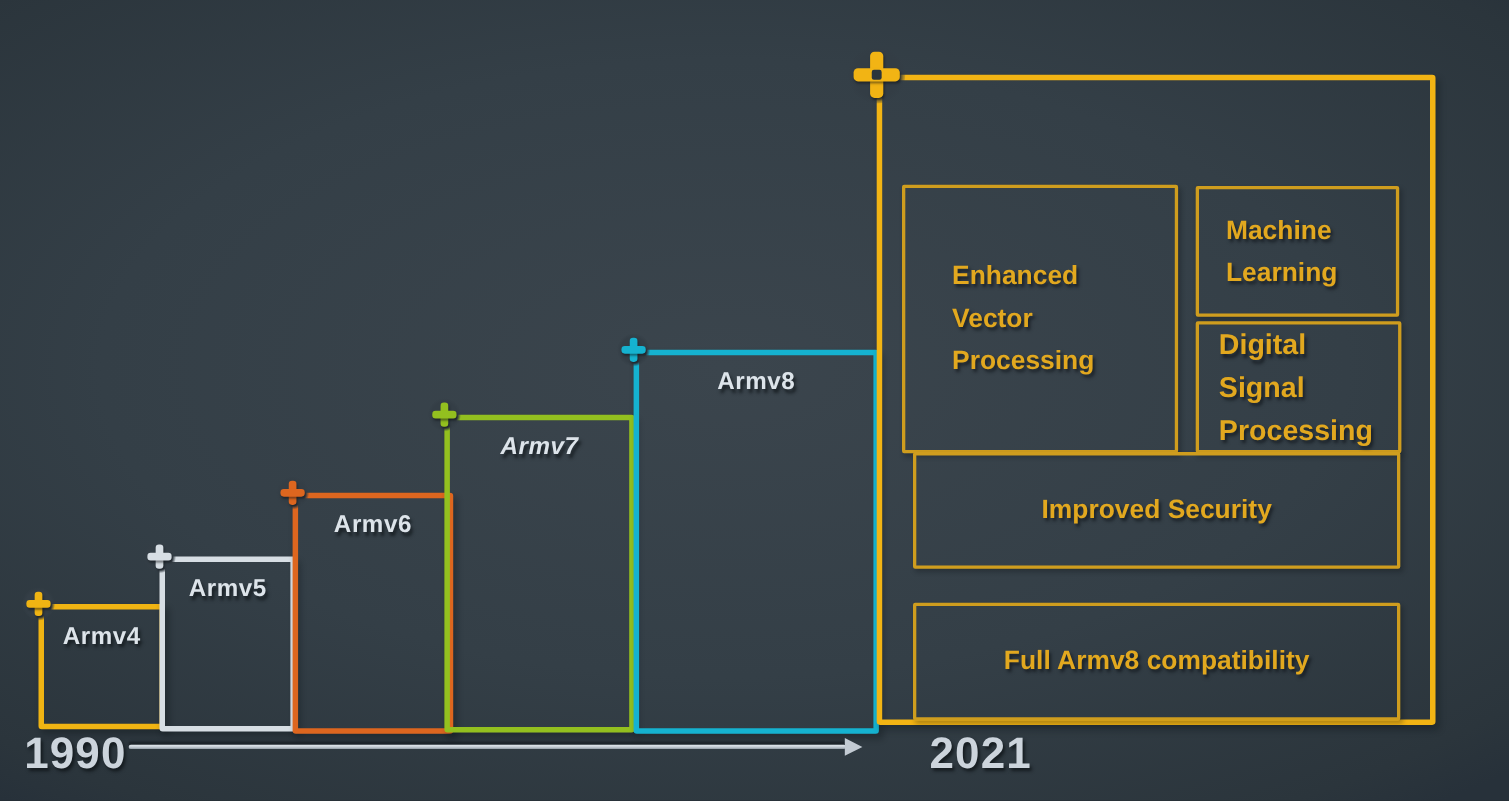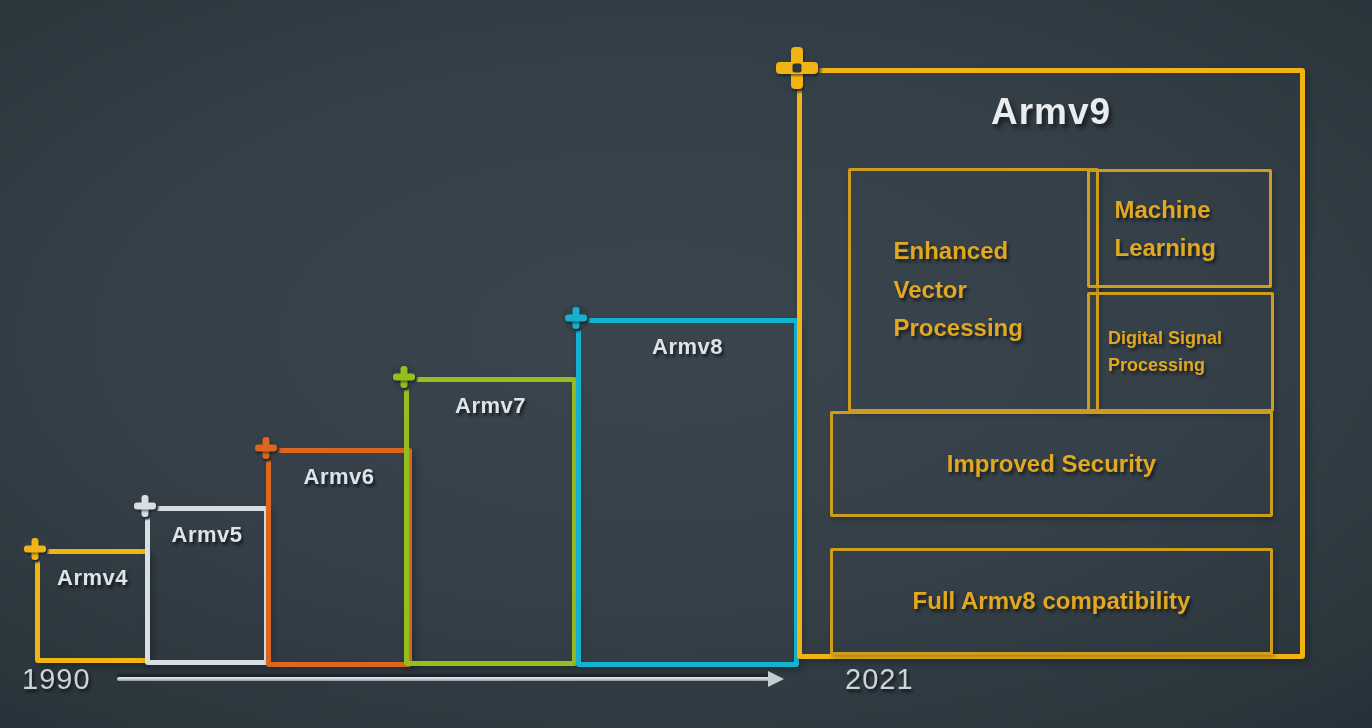--- a/index.html
+++ b/index.html
@@ -30,21 +30,21 @@
     margin-top: 11px;
     font-size: 22px;
     font-weight: bold;
     color: #dde4ea;
     letter-spacing: 0.5px;
     text-shadow: 2px 3px 3px rgba(8, 12, 16, 0.65);
   }
   .v4 { left: 35px;  top: 549px; width: 105px; height: 104px; border-color: #f0b413; }
   .v5 { left: 145px; top: 506px; width: 114px; height: 149px; border-color: #d7dee4; }
   .v6 { left: 266px; top: 448px; width: 136px; height: 209px; border-color: #dd661f; }
-  .v7 { left: 404px; top: 377px; width: 163px; height: 279px; border-color: #93c01f; }
+  .v7 { left: 404px; top: 377px; width: 163px; height: 279px; border-color: #93c01f; font-style: italic; }
   .v8 { left: 576px; top: 318px; width: 213px; height: 339px; border-color: #15b2d0; }
 
   
   .plus {
     position: absolute;
     left: -5px;
     top: -5px;
     width: 30px;
     height: 30px;
     transform: translate(-50%, -50%);
@@ -103,35 +103,35 @@
     text-align: left;
     box-shadow: 2px 3px 5px rgba(8, 12, 15, 0.28);
   }
   .sub-box span {
     font-size: 24px;
     font-weight: bold;
     color: #e2a81f;
     line-height: 1.6;
     text-shadow: 2px 3px 3px rgba(8, 12, 16, 0.6);
   }
-  .evp    { left: 46px;  top: 95px;  width: 245px; height: 238px; }
+  .evp    { left: 18px;  top: 95px;  width: 245px; height: 238px; }
   .evp span { max-width: 160px; }
   .ml     { left: 285px; top: 96px;  width: 179px; height: 113px; }
   .ml span { max-width: 130px; line-height: 1.55; }
   .dsp    { left: 285px; top: 219px; width: 181px; height: 114px; }
-  .dsp span { max-width: 145px; line-height: 1.5; font-size: 18px; }
+  .dsp span { max-width: 145px; line-height: 1.5; font-size: 26px; }
   .sec    { left: 28px;  top: 338px; width: 437px; height: 100px; }
   .compat { left: 28px;  top: 475px; width: 437px; height: 101px; }
 
   
   .year {
     position: absolute;
     top: 663px;
-    font-size: 29px;
-    font-weight: normal;
+    font-size: 40px;
+    font-weight: bold;
     color: #ccd4dc;
     letter-spacing: 1px;
     text-shadow: 2px 3px 3px rgba(8, 12, 16, 0.65);
   }
   .year-start { left: 22px; }
   .year-end   { left: 845px; }
   .tl-line {
     position: absolute;
     left: 117px; top: 677px;
     width: 652px; height: 4px;
@@ -175,21 +175,20 @@
 
   <div class="gen-box v8" style="color:#15b2d0">
     <span class="plus"></span>
     <span class="gen-label">Armv8</span>
   </div>
 
   <div class="v9" style="color:#f2b414">
     <span class="plus large">
         <span class="plus-hole"></span>
       </span>
-    <div class="v9-title">Armv9</div>
 
     <div class="sub-box evp">
       <span>Enhanced Vector Processing</span>
     </div>
     <div class="sub-box ml">
       <span>Machine Learning</span>
     </div>
     <div class="sub-box dsp">
       <span>Digital Signal Processing</span>
     </div>

